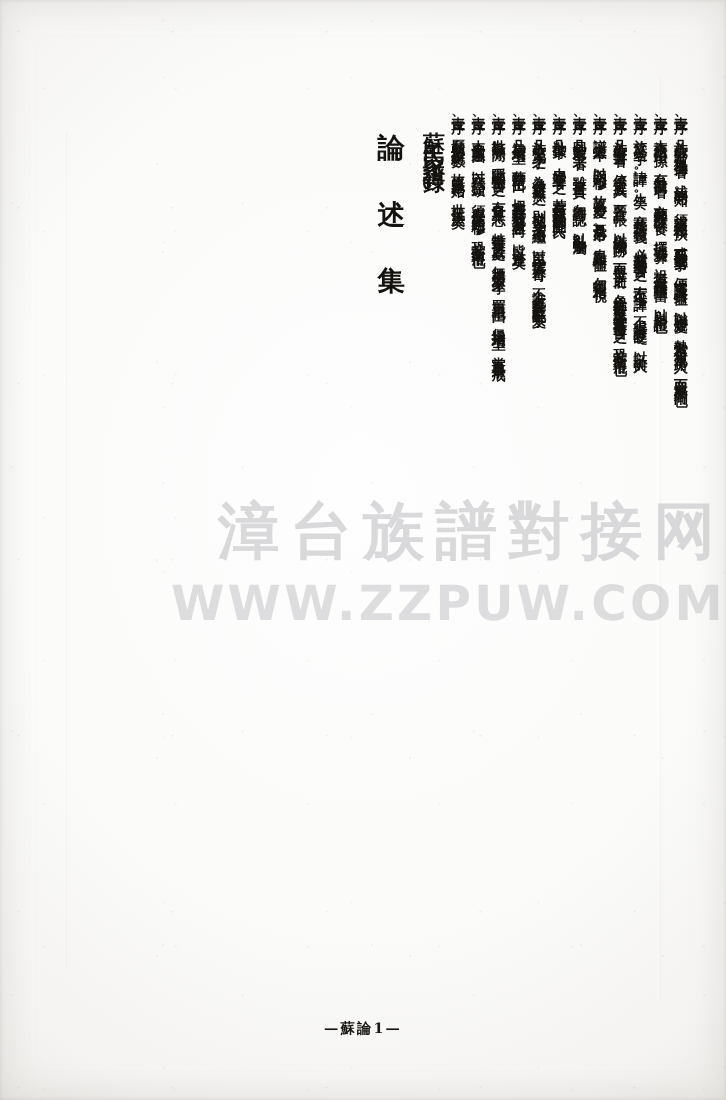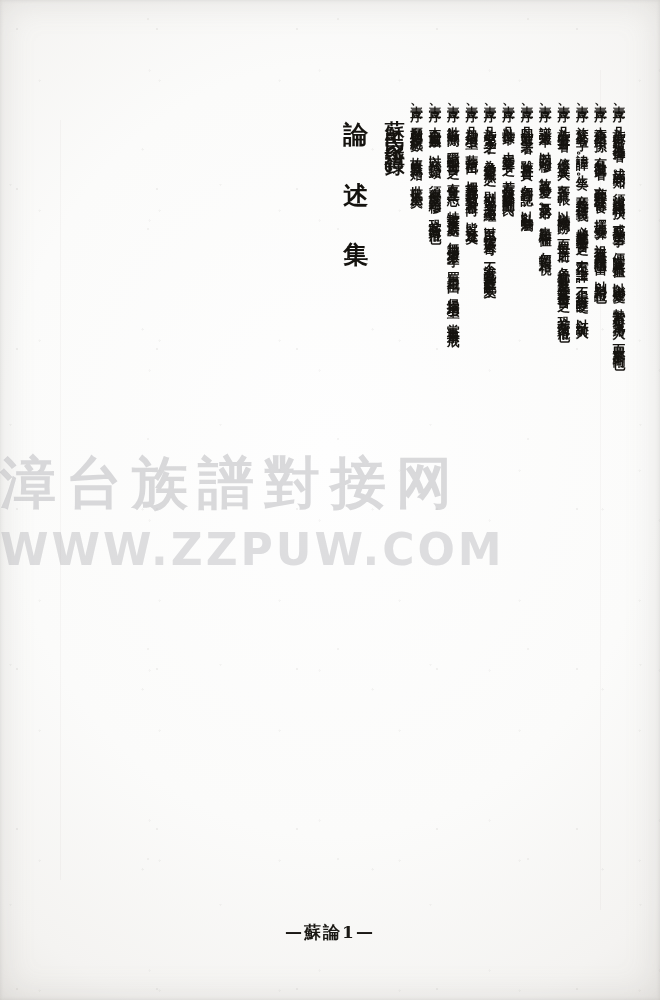--- a/index.html
+++ b/index.html
@@ -52,21 +52,21 @@
   #watermark {
     position: absolute;
     left: 0;
     top: 430px;
     width: 660px;
     height: 160px;
     z-index: 5;
     pointer-events: none;
     display: flex;
     flex-direction: column;
-    align-items: flex-start;
+    align-items: flex-end;
     justify-content: center;
     gap: 2px;
   }
   #watermark .wm-main {
     font-family: "DejaVu Sans", sans-serif;
     font-size: 56px;
     letter-spacing: 10px;
     font-weight: 700;
     color: rgba(140,140,145,0.32);
     text-shadow: 0 0 2px rgba(255,255,255,0.5);
@@ -124,21 +124,21 @@
   }
 
   
   #footer {
     position: absolute;
     left: 0;
     bottom: 56px;
     width: 660px;
     text-align: center;
     font-family: "DejaVu Serif", serif;
-    font-size: 17px;
+    font-size: 13px;
     letter-spacing: 2px;
     color: #1a1814;
     z-index: 4;
     font-weight: 600;
   }
 
   
   .streak {
     position: absolute;
     pointer-events: none;

